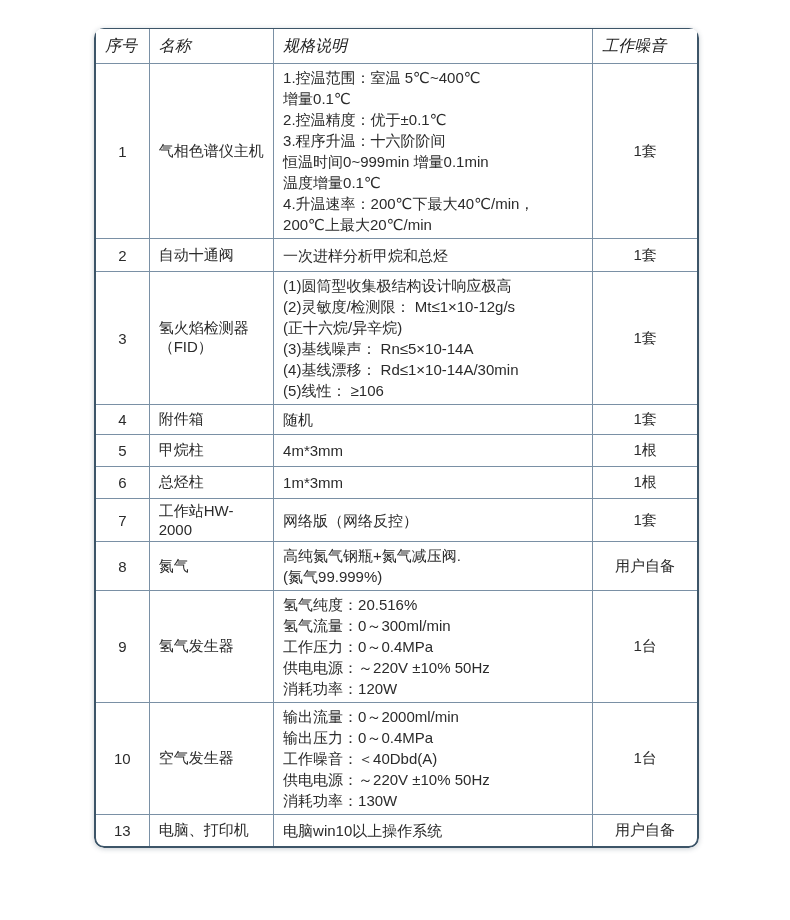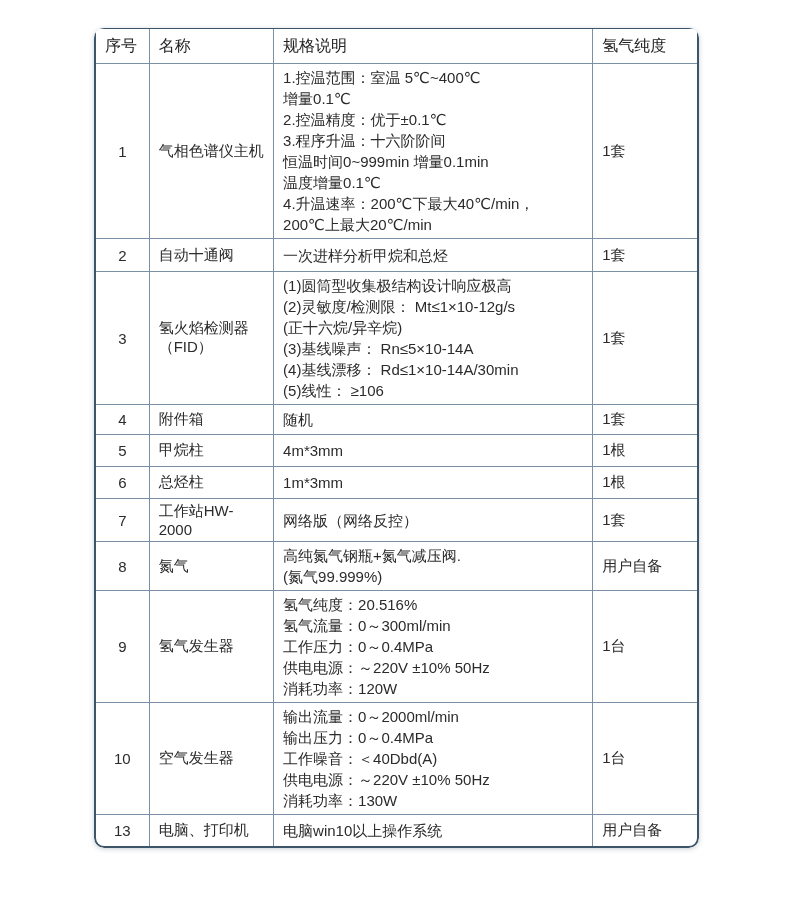--- a/index.html
+++ b/index.html
@@ -51,29 +51,30 @@
   table.spec-table tr > *:last-child  { border-right: none; }
   table.spec-table thead tr > *       { border-top: none; }
   table.spec-table tbody tr:last-child > * { border-bottom: none; }
 
   table.spec-table th {
     font-weight: normal;
     font-size: 16px;
     text-align: left;
     height: 28px;
     color: #222;
+    font-style: italic;
   }
   th.c-no, td.c-no { text-align: center; padding-left: 2px; padding-right: 2px; }
   td.c-name { font-size: 15px; margin-left: 8px; }
   td.c-spec {
     white-space: pre-line;
     line-height: 21px;
     padding: 5px 8px;
   }
-  td.c-qty { font-size: 15px; }
+  td.c-qty { font-size: 15px; text-align: center; }
   col.no   { width: 53px; }
   col.name { width: 124px; }
   col.spec { width: 318px; }
   col.qty  { width: 104px; }
 </style>
 </head>
 <body>
 
 <div class="card">
   <div class="tbl-wrap">
@@ -82,21 +83,21 @@
         <col class="no">
           <col class="name">
           <col class="spec">
           <col class="qty">
       </colgroup>
       <thead>
         <tr>
           <th class="c-no">序号</th>
           <th class="c-name">名称</th>
           <th class="c-spec">规格说明</th>
-          <th class="c-qty">氢气纯度</th>
+          <th class="c-qty">工作噪音</th>
         </tr>
       </thead>
       <tbody>
         <tr style="height:167px">
           <td class="c-no">1</td>
           <td class="c-name">气相色谱仪主机</td>
           <td class="c-spec">1.控温范围：室温 5℃~400℃
 增量0.1℃
 2.控温精度：优于±0.1℃
 3.程序升温：十六阶阶间

